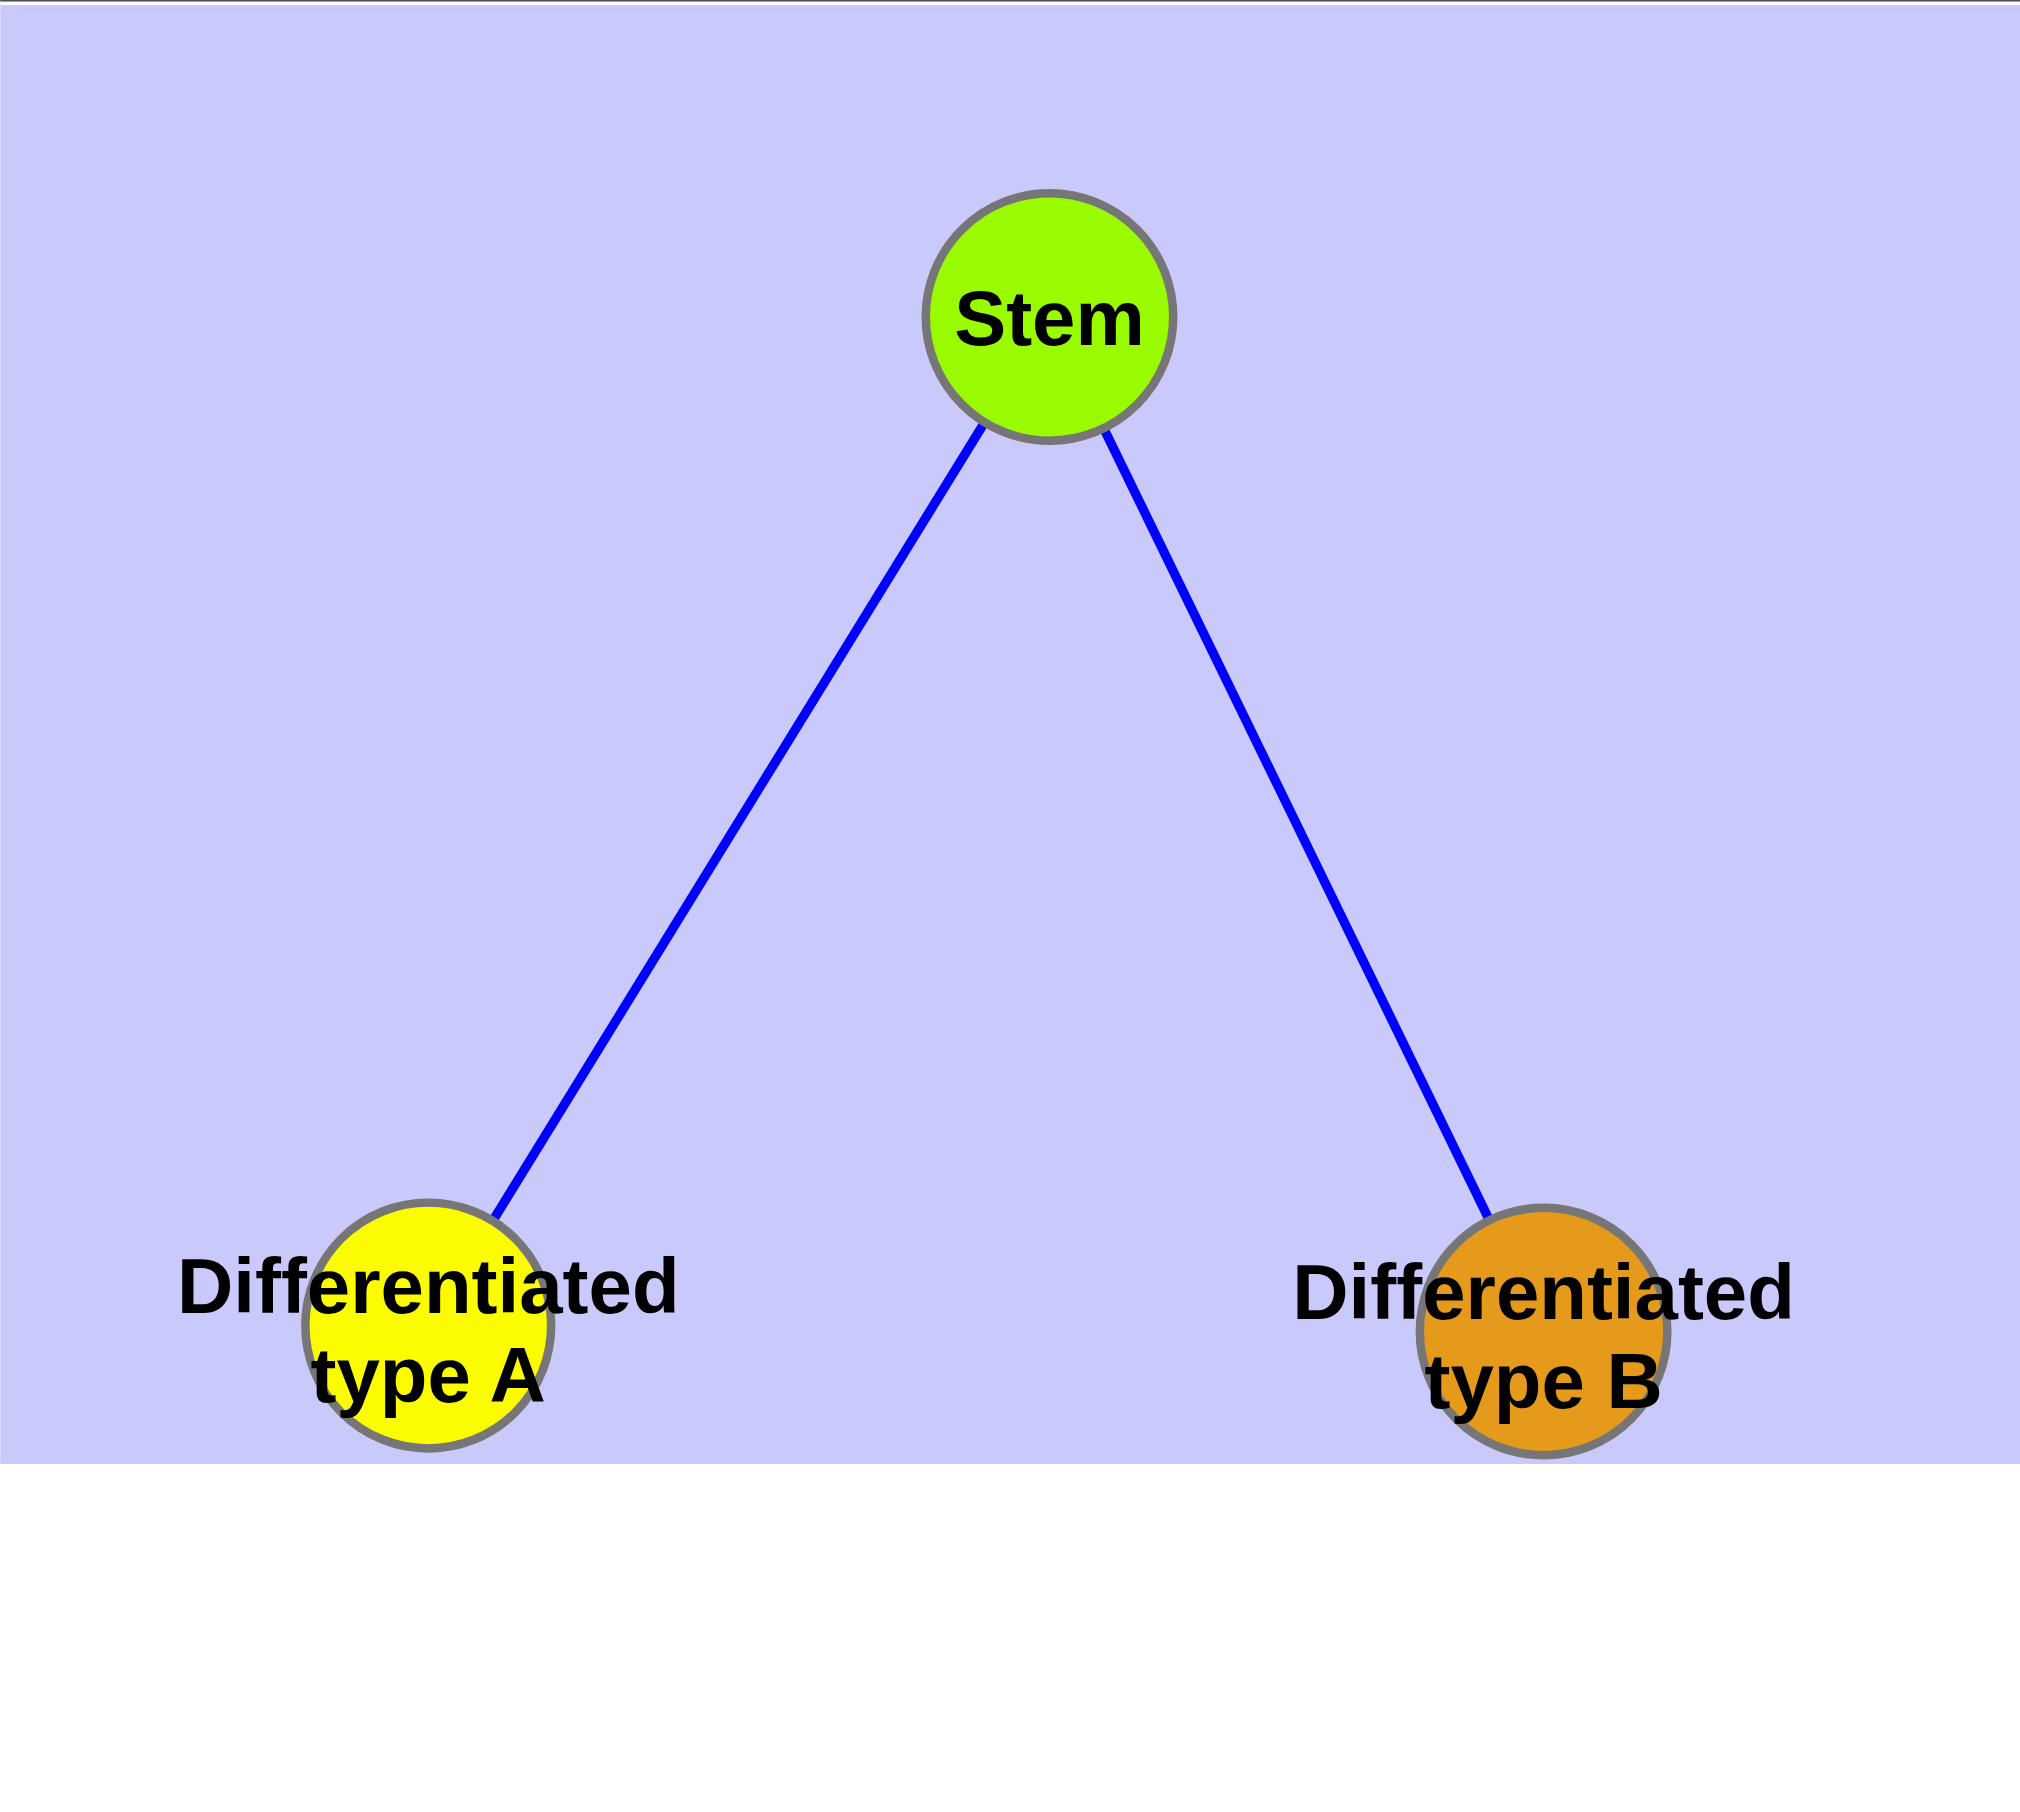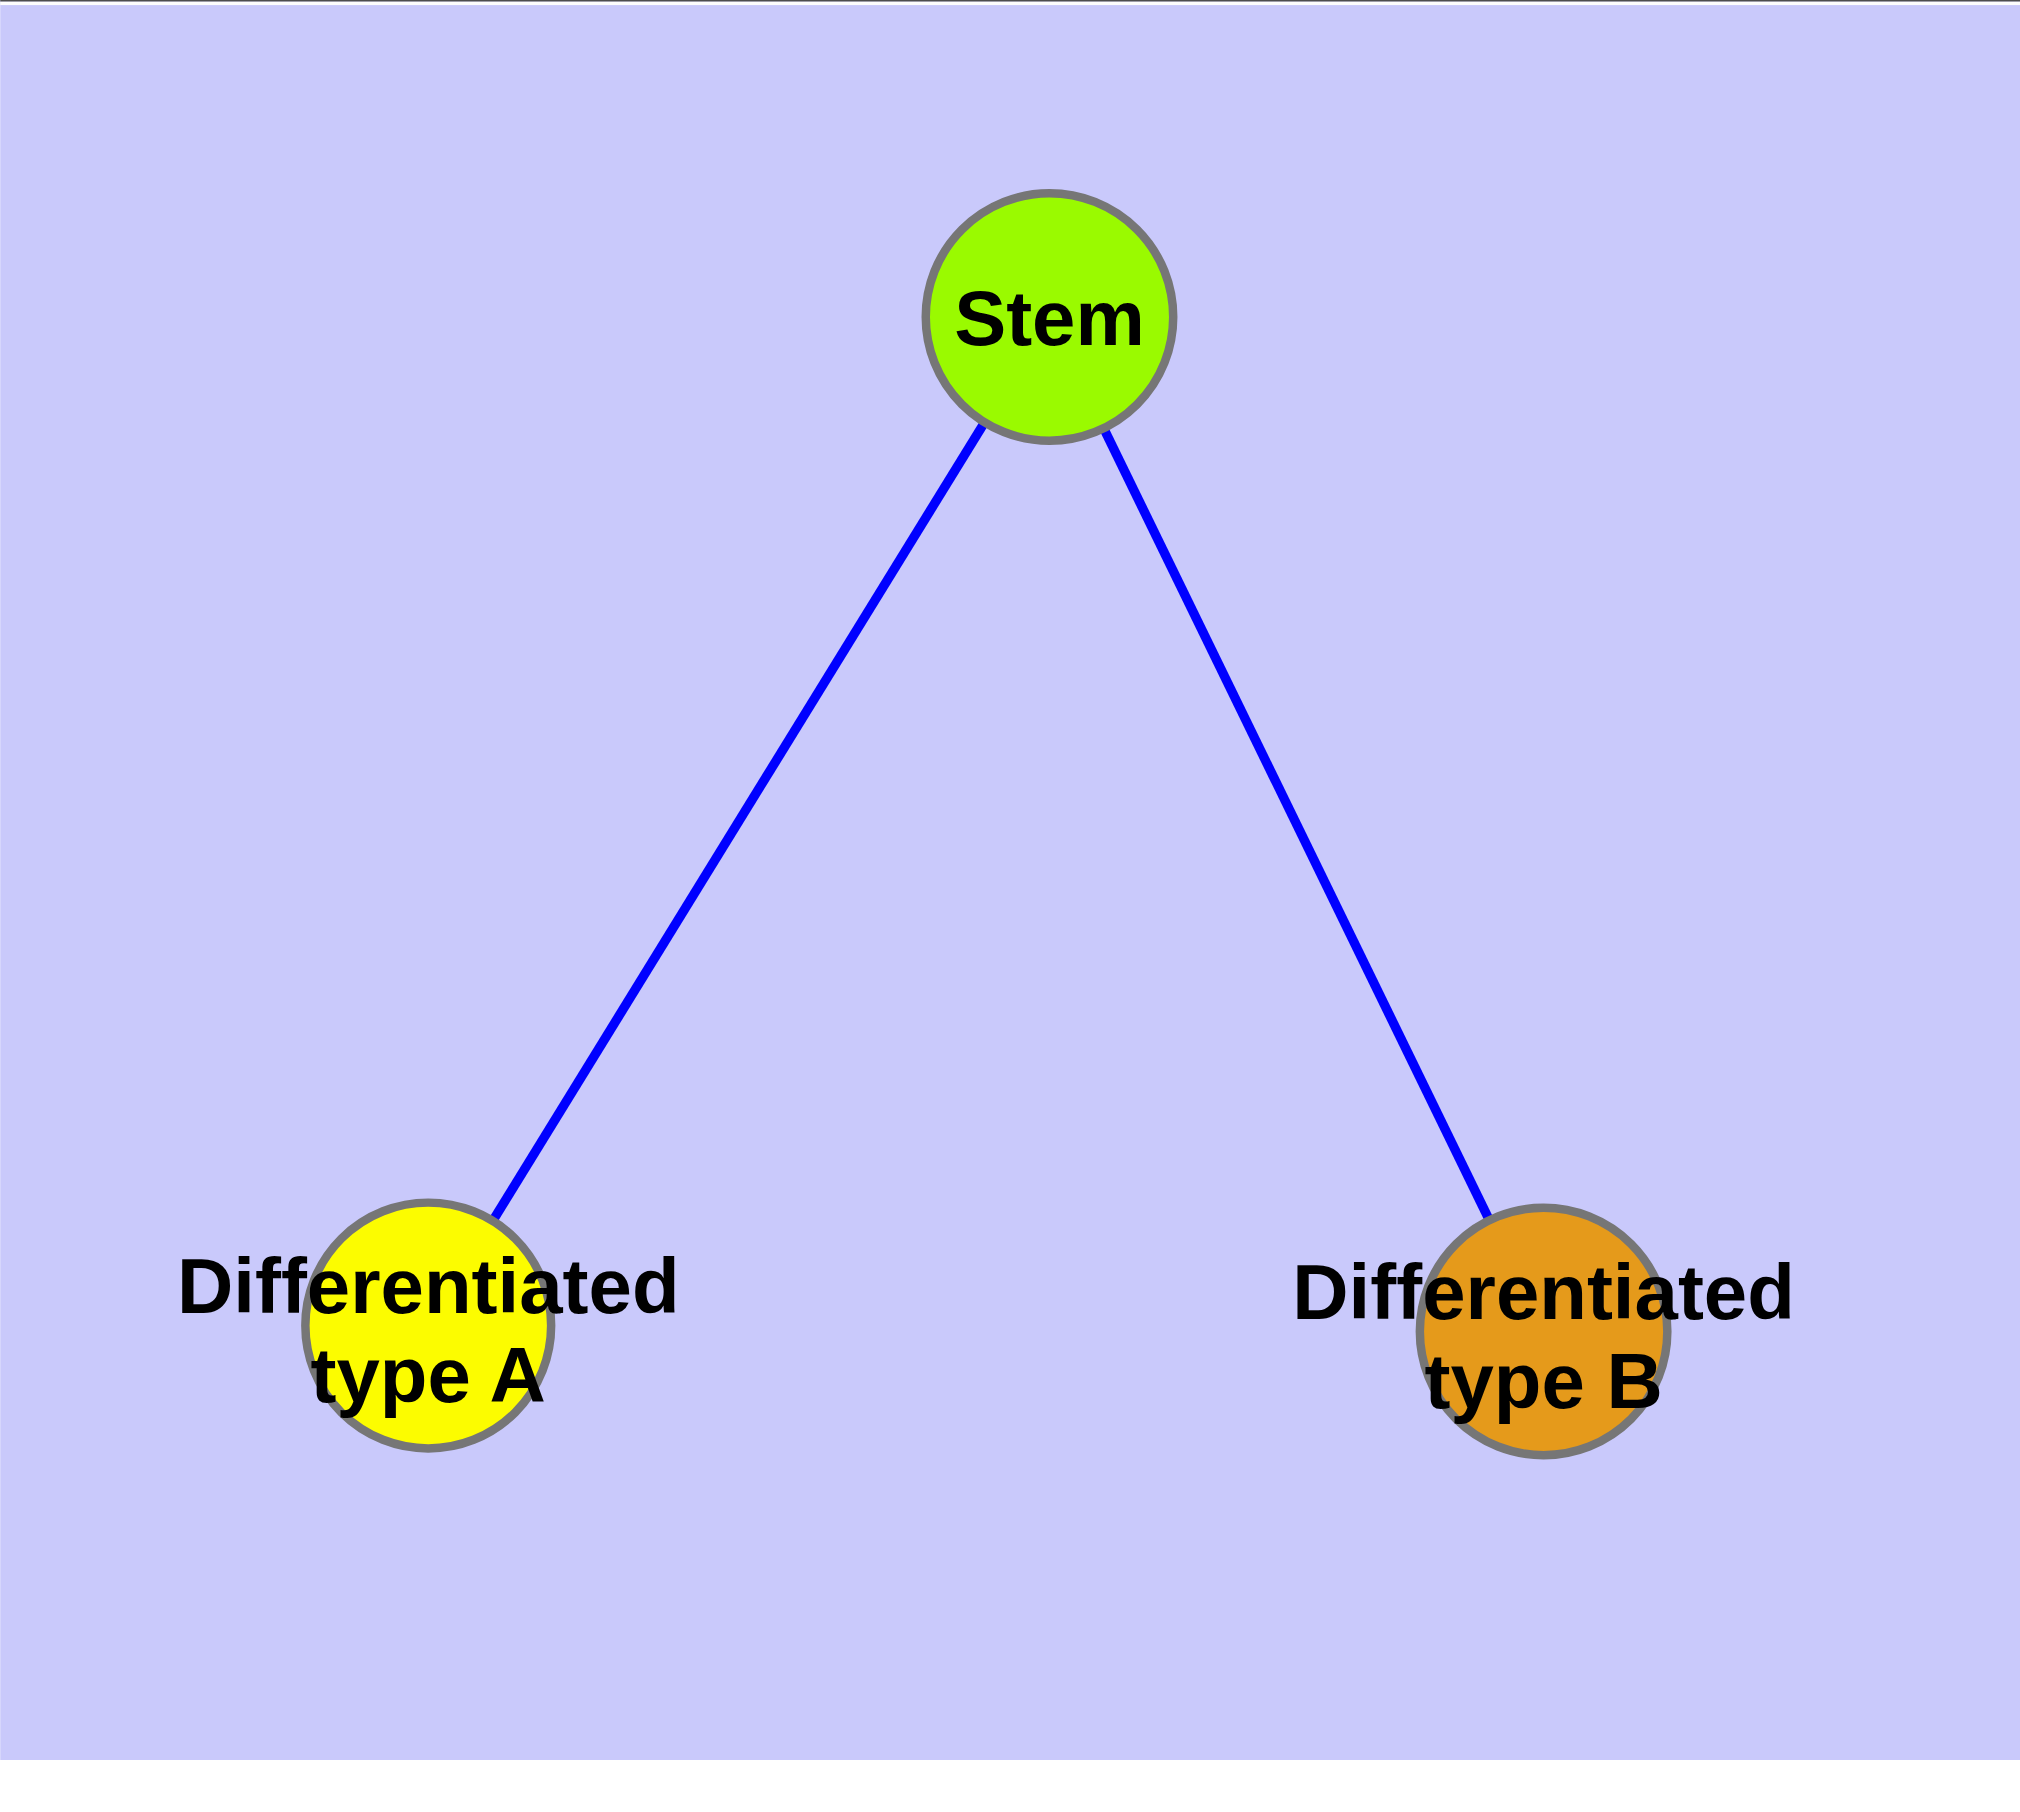--- a/index.html
+++ b/index.html
@@ -3,21 +3,21 @@
 <meta charset="utf-8">
 <style>
   html, body {
     margin: 0;
     padding: 0;
     background: #ffffff;
   }
   .stage {
     position: relative;
     width: 2021px;
-    height: 1760px;
+    height: 1464px;
     overflow: hidden;
   }
   svg { display: block; }
   .node-label {
     font-family: "Liberation Sans", sans-serif;
     font-weight: 700;
     font-size: 92px;
     text-anchor: middle;
   }
 </style>

